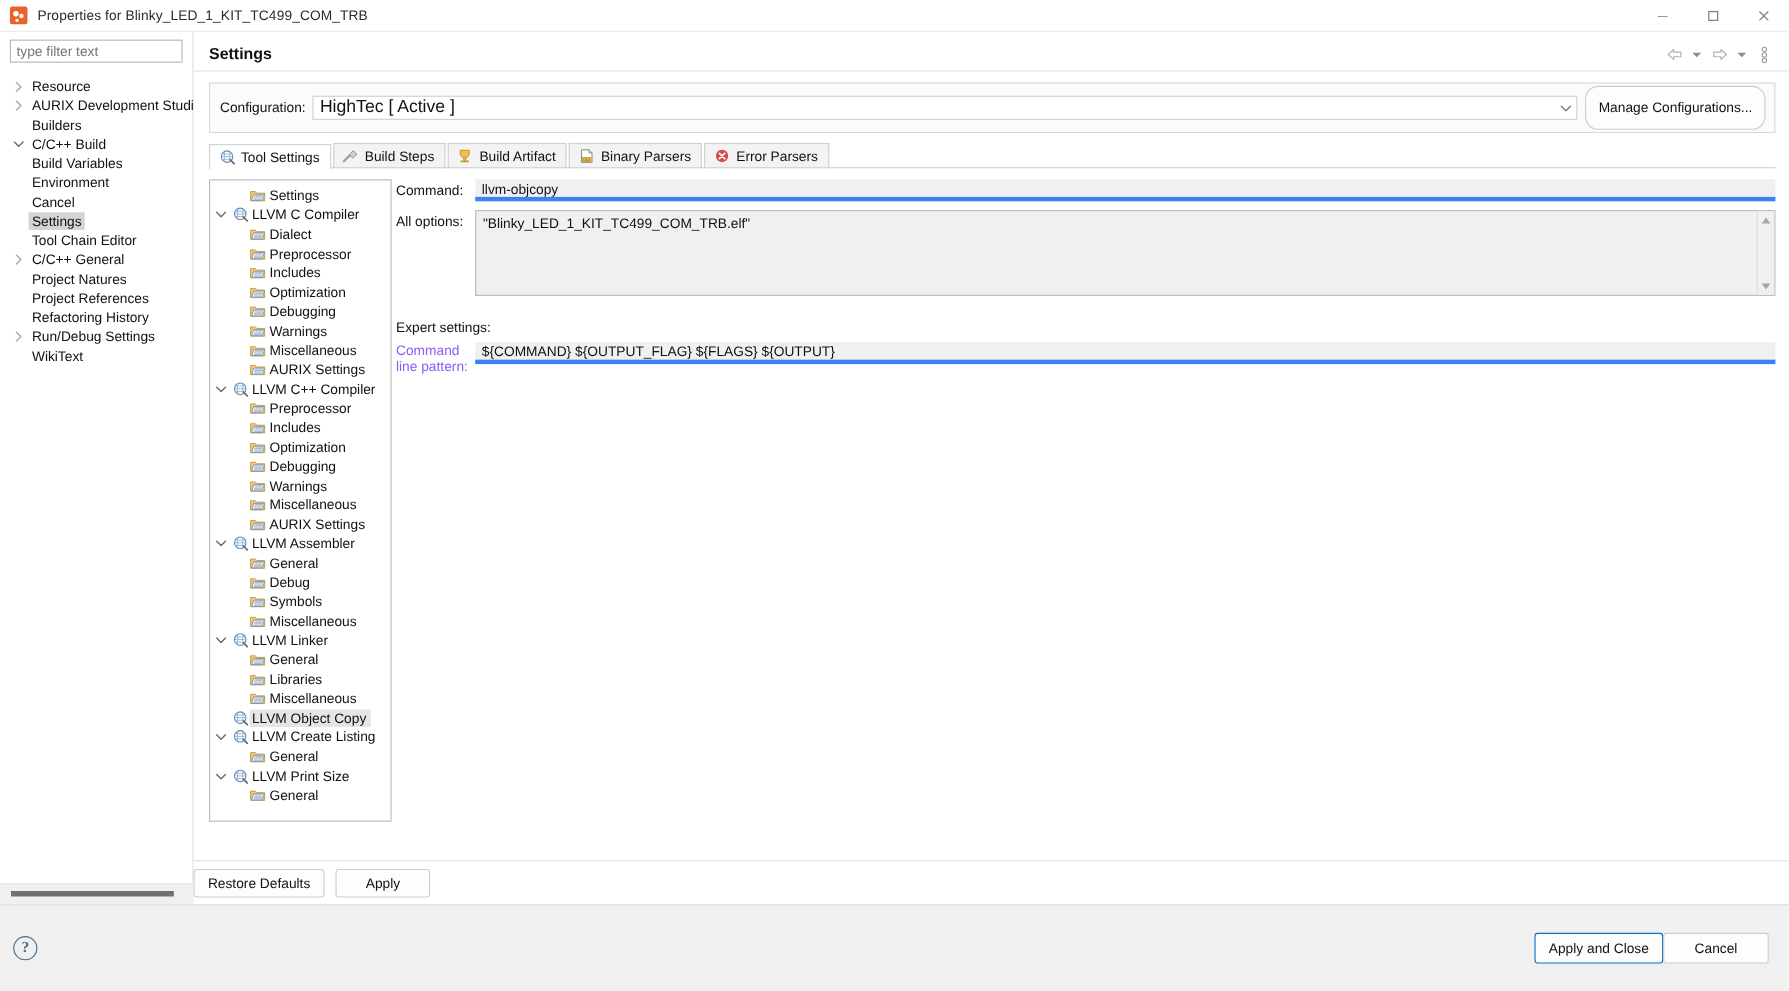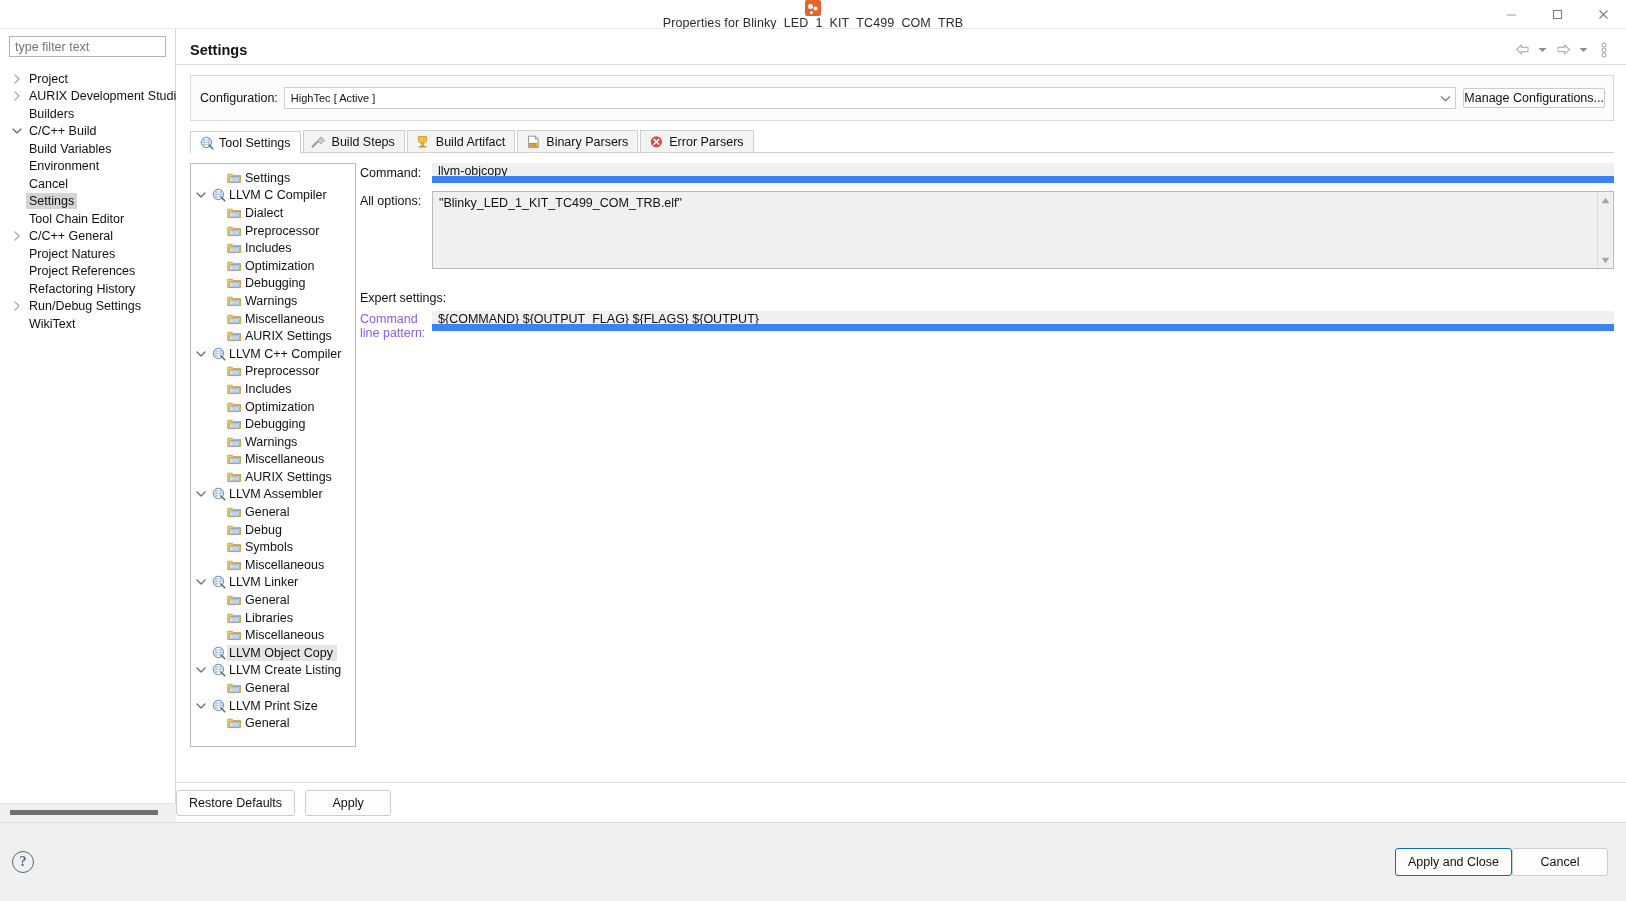--- a/index.html
+++ b/index.html
@@ -15,21 +15,20 @@
   }
 
   
   #titlebar {
     height: 29px;
     background: #ffffff;
     display: flex;
     align-items: center;
     border-bottom: 1px solid #e8e8e8;
     position: relative;
-    flex-direction: column;
   }
   #app-icon {
     width: 16px; height: 16px;
     margin-left: 9px; margin-right: 9px;
     background: #e8622a;
     border-radius: 2px;
     position: relative;
     flex: 0 0 auto;
   }
   #app-icon::before {
@@ -163,34 +162,34 @@
   }
   #config-label { font-size: 12.5px; margin-right: 6px; color: #111; }
   #config-combo {
     flex: 1 1 auto;
     height: 22px;
     border: 1px solid #cfcfcf;
     background: #fff;
     display: flex;
     align-items: center;
     padding: 0 4px 0 6px;
-    font-size: 11px;
+    font-size: 16px;
     color: #111;
     min-width: 0;
   }
   #config-combo .val { flex: 1 1 auto; white-space: nowrap; overflow: hidden; }
   #config-combo .arrow { flex: 0 0 auto; color: #6e6e6e; display:flex; align-items:center; padding-left:6px;}
   #manage-btn {
     flex: 0 0 auto;
     margin-left: 7px;
-    height: 20px;
-    padding: 0 0;
+    height: 40px;
+    padding: 0 11px;
     border: 1px solid #cccccc;
     background: #fdfdfd;
-    border-radius: 2px;
+    border-radius: 12px;
     display: flex; align-items: center;
     font-size: 12.5px; color: #111;
     font-family: "Liberation Sans", sans-serif;
   }
 
   
   #tabbar {
     margin-top: 9px;
     display: flex;
     align-items: flex-end;
@@ -266,21 +265,21 @@
     width: 72px; flex: 0 0 72px;
     font-size: 12.5px; color: #111;
     padding-top: 3px;
     line-height: 14px;
   }
   .finput {
     flex: 1 1 auto;
     height: 20px;
     background: #f0f0f0;
     border: none;
-    border-bottom: 7px solid #3b82f6;
+    border-bottom: 4px solid #3b82f6;
     font-size: 12.5px;
     color: #111;
     padding: 2px 5px 0 6px;
     font-family: "Liberation Sans", sans-serif;
     outline: none;
     min-width: 0;
   }
   #alloptions-wrap {
     flex: 1 1 auto;
     display: flex;
@@ -398,21 +397,21 @@
 
   <div id="leftpane">
     <input id="filter-input" type="text" placeholder="type filter text" style="">
     <div id="tree">
         <div class="tnode d0">
           <span class="tw">
             <svg width="8" height="10" viewBox="0 0 8 10">
               <path d="M2 1 L6 5 L2 9" fill="none" stroke="#a9a9a9" stroke-width="1.3" stroke-linecap="round" stroke-linejoin="round"></path>
             </svg>
           </span>
-          <span class="tlabel">Project</span>
+          <span class="tlabel">Resource</span>
         </div>
         <div class="tnode d0">
           <span class="tw">
             <svg width="8" height="10" viewBox="0 0 8 10">
               <path d="M2 1 L6 5 L2 9" fill="none" stroke="#a9a9a9" stroke-width="1.3" stroke-linecap="round" stroke-linejoin="round"></path>
             </svg>
           </span>
           <span class="tlabel">AURIX Development Studio</span>
         </div>
         <div class="tnode d0">

